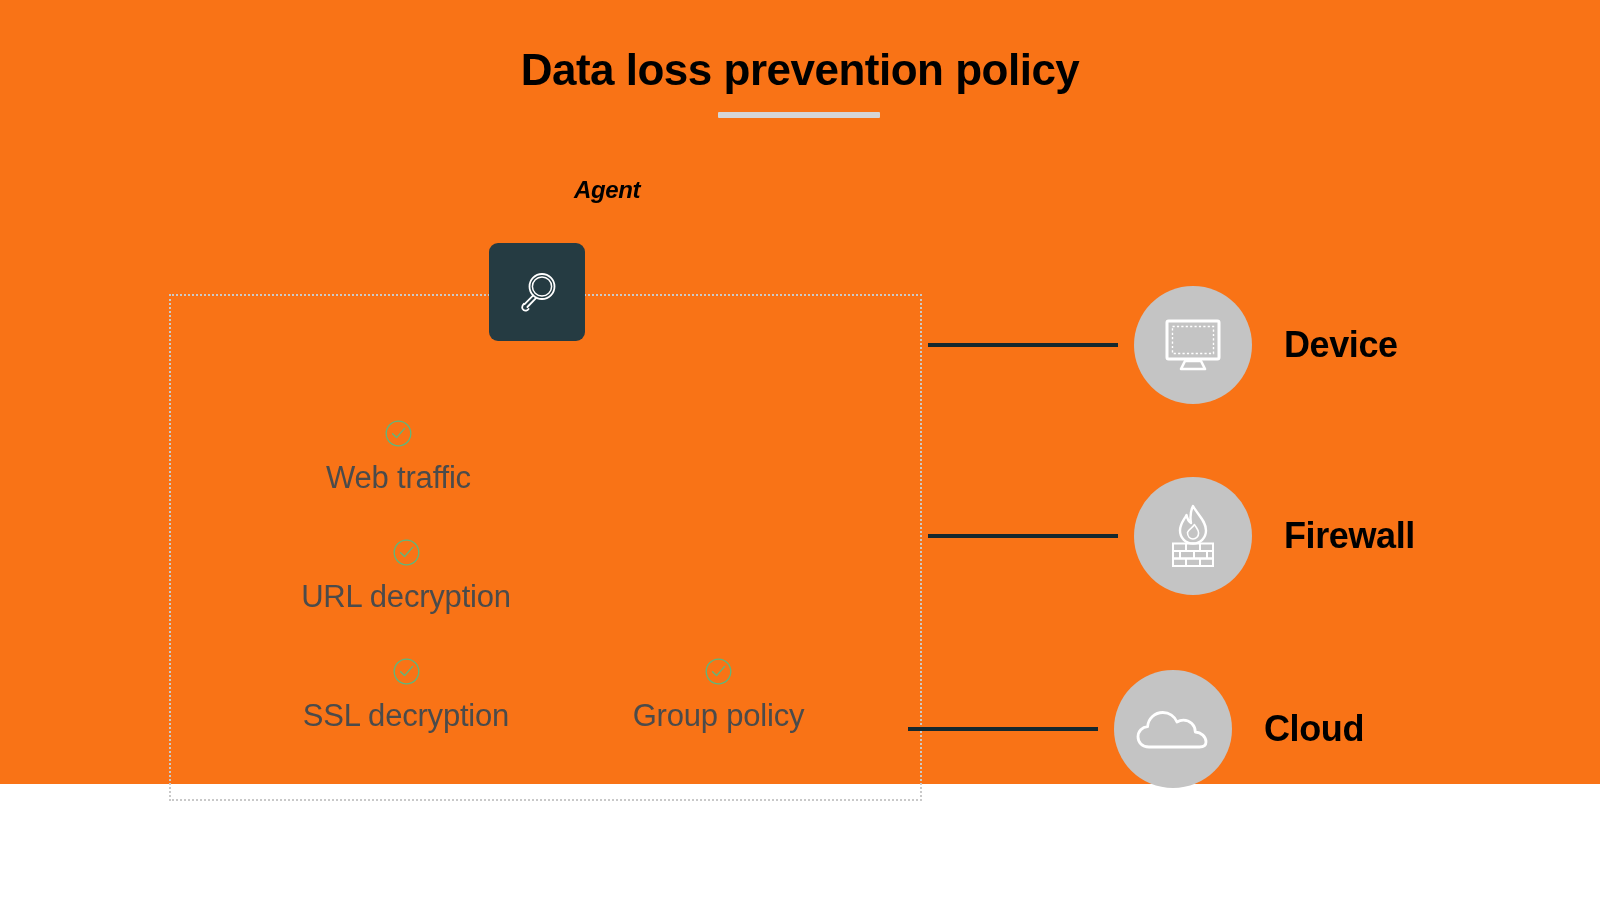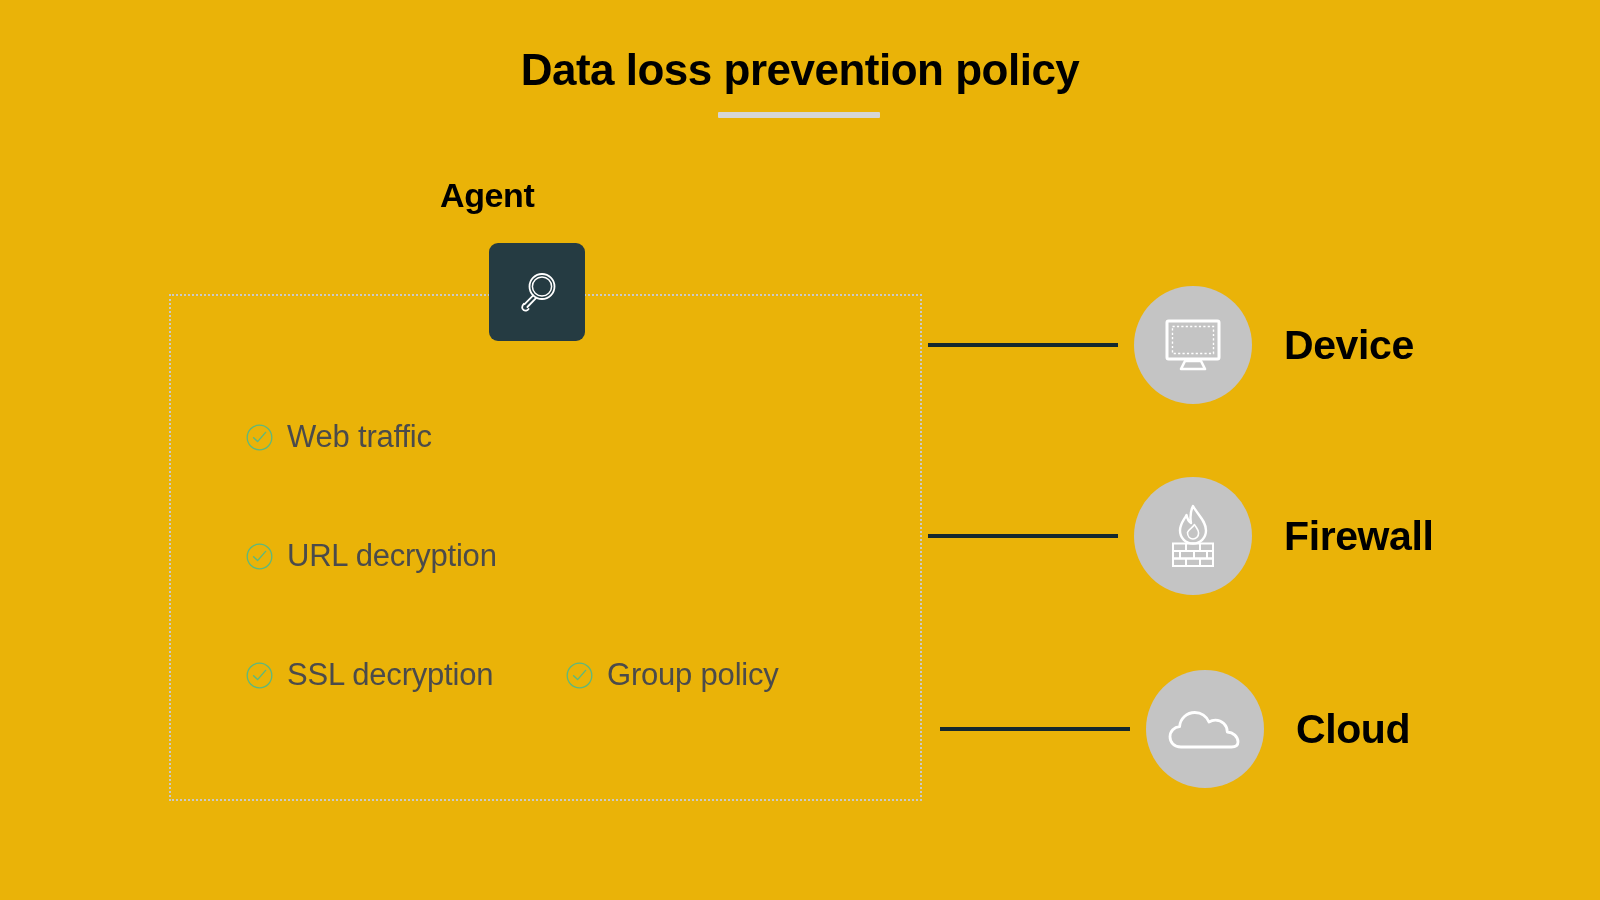--- a/index.html
+++ b/index.html
@@ -8,22 +8,22 @@
     width: 1600px;
     height: 900px;
     background: #ffffff;
     font-family: "Liberation Sans", sans-serif;
     overflow: hidden;
   }
 
   #canvas {
     position: relative;
     width: 1600px;
-    height: 900px;
-    background: #eab308;
+    height: 784px;
+    background: #f97316;
   }
 
   
   .page-title {
     position: absolute;
     top: 42px;
     left: 0;
     width: 1600px;
     text-align: center;
     font-size: 44px;
@@ -42,25 +42,26 @@
     background: #d6d6d6;
     border-radius: 1px;
   }
 
   
   .agent-label {
     position: absolute;
     top: 176px;
     left: 440px;
     width: 200px;
-    text-align: left;
-    font-size: 34px;
+    text-align: right;
+    font-size: 24px;
     font-weight: bold;
     letter-spacing: -0.4px;
     color: #000000;
+    font-style: italic;
   }
 
   
   .agent-box {
     position: absolute;
     left: 169px;
     top: 294px;
     width: 753px;
     height: 507px;
     border: 2px dotted #c9c9c9;
@@ -96,20 +97,21 @@
   .feature-row {
     display: flex;
     height: 119px;
     align-items: flex-start;
   }
 
   .feature-item {
     display: flex;
     align-items: center;
     gap: 14px;
+    flex-direction: column;
   }
 
   .feature-item.col-1 { width: 305px; }
   .feature-item.col-2 { width: 320px; }
 
   .check-icon {
     flex: 0 0 auto;
     width: 27px;
     height: 27px;
     display: block;
@@ -145,31 +147,31 @@
     flex: 0 0 auto;
     display: flex;
     align-items: center;
     justify-content: center;
     margin-left: 16px;
   }
 
   .node-circle svg { display: block; }
 
   .node-label {
-    font-size: 41px;
+    font-size: 36px;
     font-weight: bold;
     color: #000000;
     letter-spacing: -0.4px;
     margin-left: 32px;
     white-space: nowrap;
   }
 
   .node-device   { left: 928px; top: 286px; }
   .node-firewall { left: 928px; top: 477px; }
-  .node-cloud    { left: 940px; top: 670px; }
+  .node-cloud    { left: 908px; top: 670px; }
 </style>
 </head>
 <body>
 
 <div id="canvas">
 
   <div class="page-title">Data loss prevention policy</div>
   <div class="title-underline"></div>
 
   <div class="agent-label">Agent</div>

